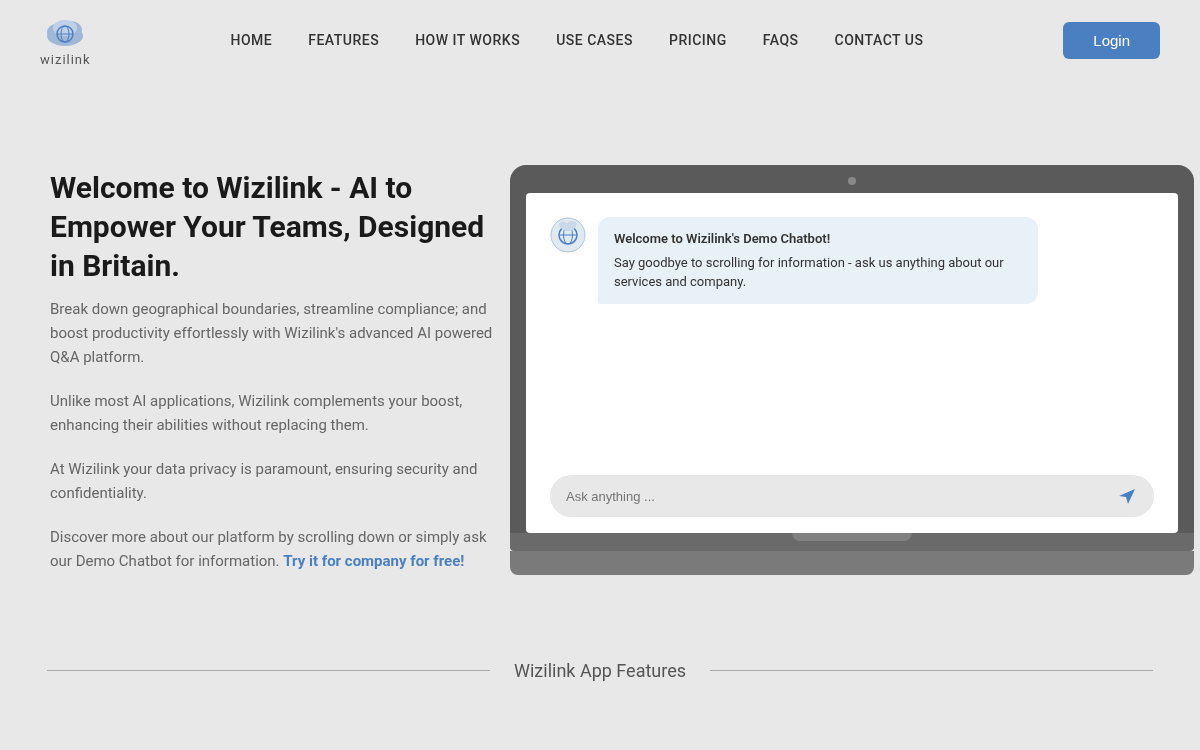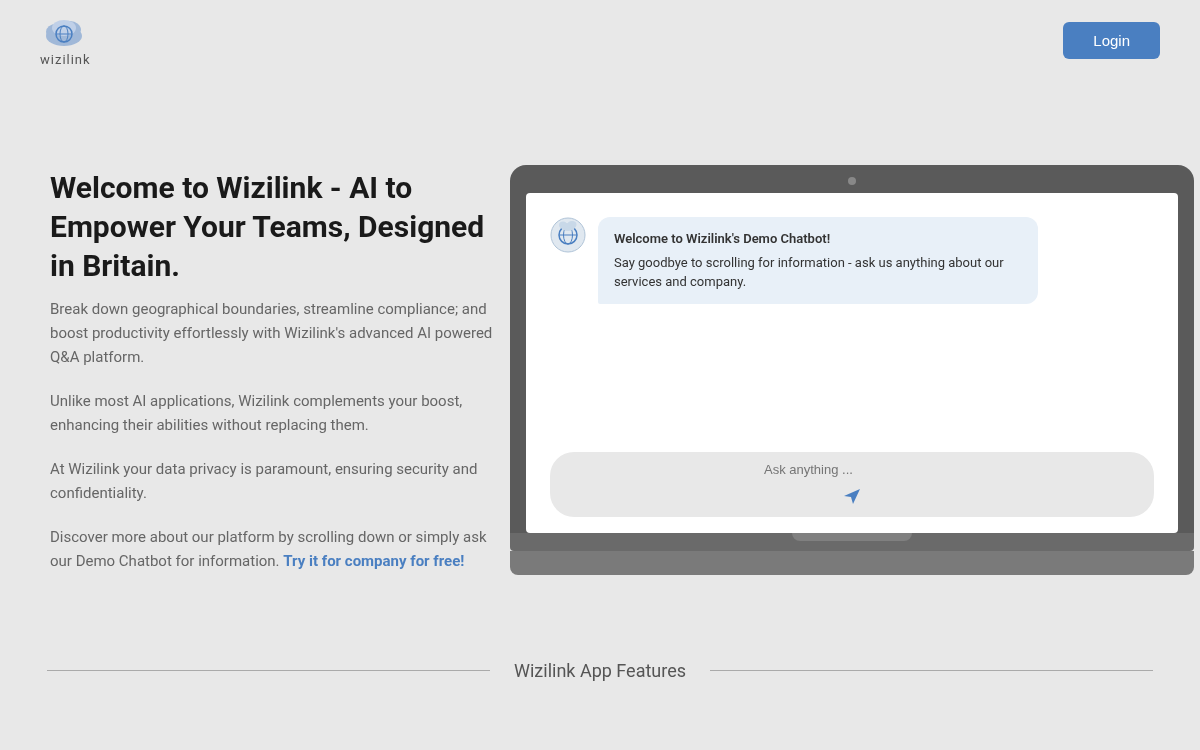--- a/index.html
+++ b/index.html
@@ -18,20 +18,21 @@
       align-items: center;
       justify-content: space-between;
       padding: 0 40px;
       height: 80px;
       border-bottom: none;
     }
 
     .logo-area {
       display: flex;
       flex-direction: column;
+      align-items: center;
       cursor: pointer;
     }
 
     .logo-icon {
       width: 48px;
       height: 36px;
     }
 
     .logo-text {
       font-size: 13px;
@@ -179,21 +180,20 @@
     }
 
     .chat-input-area {
       display: flex;
       align-items: center;
       background: #e8e8e8;
       border-radius: 24px;
       padding: 10px 16px;
       gap: 8px;
       margin-top: 3px;
-      flex-direction: column;
     }
 
     .chat-input {
       flex: 1;
       background: transparent;
       border: none;
       outline: none;
       font-size: 13px;
       color: #999;
     }
@@ -266,20 +266,29 @@
       <ellipse cx="30" cy="16" rx="11" ry="9" fill="#a0b8d8"></ellipse>
       <ellipse cx="24" cy="14" rx="12" ry="8" fill="#c0d0e8"></ellipse>
 
       <ellipse cx="24" cy="20" rx="8" ry="8" fill="none" stroke="#4a7fc1" stroke-width="1.5"></ellipse>
       <line x1="16" y1="20" x2="32" y2="20" stroke="#4a7fc1" stroke-width="1"></line>
       <ellipse cx="24" cy="20" rx="4" ry="8" fill="none" stroke="#4a7fc1" stroke-width="1"></ellipse>
     </svg>
     <span class="logo-text">wizilink</span>
   </div>
 
+  <nav>
+    <a href="#">HOME</a>
+    <a href="#">FEATURES</a>
+    <a href="#">HOW IT WORKS</a>
+    <a href="#">USE CASES</a>
+    <a href="#">PRICING</a>
+    <a href="#">FAQS</a>
+    <a href="#">CONTACT US</a>
+  </nav>
 
   <button class="login-btn">Login</button>
 </header>
 
 <section class="hero">
   <div class="hero-left">
     <h1 class="hero-title">Welcome to Wizilink - AI to Empower Your Teams, Designed in Britain.</h1>
     <p class="hero-para">Break down geographical boundaries, streamline compliance; and boost productivity effortlessly with Wizilink's advanced AI powered Q&amp;A platform.</p>
     <p class="hero-para">Unlike most AI applications, Wizilink complements your boost, enhancing their abilities without replacing them.</p>
     <p class="hero-para">At Wizilink your data privacy is paramount, ensuring security and confidentiality.</p>

